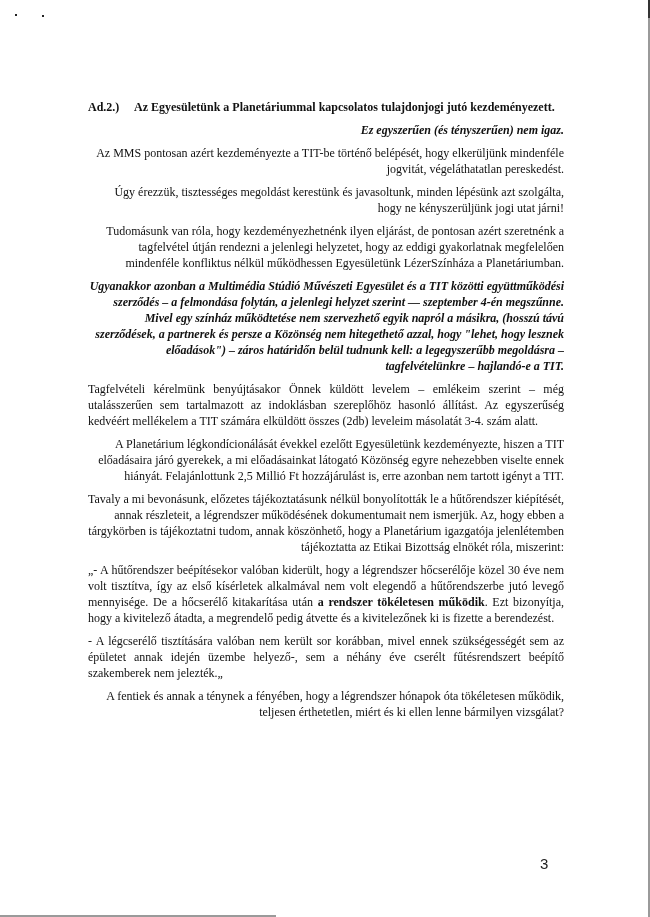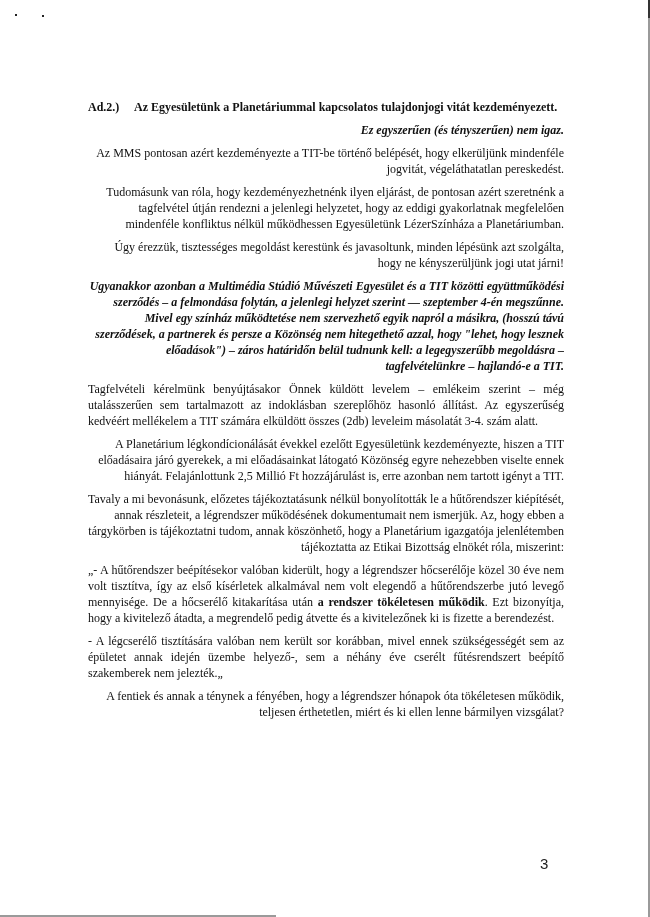--- a/index.html
+++ b/index.html
@@ -101,28 +101,28 @@
 <div class="scan-dot dot-1"></div>
 <div class="scan-dot dot-2"></div>
 <div class="page-edge-right"></div>
 <div class="page-edge-right-top"></div>
 <div class="page-edge-bottom"></div>
 
 <div class="content">
 
   <div class="heading">
     <span class="num">Ad.2.)</span>
-    <span class="title">Az Egyesületünk a Planetáriummal kapcsolatos tulajdonjogi vitát kezdeményezett.</span>
+    <span class="title">Az Egyesületünk a Planetáriummal kapcsolatos tulajdonjogi jutó kezdeményezett.</span>
   </div>
 
   <p class="bi">Ez egyszerűen (és tényszerűen) nem igaz.</p>
 
   <p>Az MMS pontosan azért kezdeményezte a TIT-be történő belépését, hogy elkerüljünk mindenféle jogvitát, végeláthatatlan pereskedést.</p>
+  <p>Úgy érezzük, tisztességes megoldást kerestünk és javasoltunk, minden lépésünk azt szolgálta, hogy ne kényszerüljünk jogi utat járni!</p>
   <p>Tudomásunk van róla, hogy kezdeményezhetnénk ilyen eljárást, de pontosan azért szeretnénk a tagfelvétel útján rendezni a jelenlegi helyzetet, hogy az eddigi gyakorlatnak megfelelően mindenféle konfliktus nélkül működhessen Egyesületünk LézerSzínháza a Planetáriumban.</p>
-  <p>Úgy érezzük, tisztességes megoldást kerestünk és javasoltunk, minden lépésünk azt szolgálta, hogy ne kényszerüljünk jogi utat járni!</p>
 
   <p><span class="it">Ugyanakkor azonban a Multimédia Stúdió Művészeti Egyesület és a TIT közötti együttműködési szerződés – a felmondása folytán, a jelenlegi helyzet szerint — szeptember 4-én megszűnne. Mivel egy színház működtetése nem szervezhető egyik napról a másikra, (hosszú távú szerződések, a partnerek  és persze a Közönség nem hitegethető azzal, hogy "lehet, hogy lesznek előadások") – </span><span class="bi">záros határidőn belül tudnunk kell: a legegyszerűbb megoldásra – tagfelvételünkre – hajlandó-e a TIT.</span></p>
 
   <p class="justify">Tagfelvételi kérelmünk benyújtásakor Önnek küldött levelem – emlékeim szerint – még utalásszerűen sem tartalmazott az indoklásban szereplőhöz hasonló állítást. Az egyszerűség kedvéért mellékelem a TIT számára elküldött összes (2db) leveleim másolatát 3-4. szám alatt.</p>
 
 
   <p>A Planetárium  légkondícionálását évekkel ezelőtt Egyesületünk kezdeményezte, hiszen a TIT előadásaira járó gyerekek, a mi előadásainkat látogató Közönség egyre nehezebben viselte ennek hiányát. Felajánlottunk 2,5 Millió Ft hozzájárulást is, erre azonban nem tartott igényt a TIT.</p>
   <p>Tavaly a mi bevonásunk, előzetes tájékoztatásunk nélkül bonyolították le a hűtőrendszer kiépítését, annak részleteit, a légrendszer működésének dokumentumait nem ismerjük. Az, hogy ebben a tárgykörben is tájékoztatni tudom, annak köszönhető, hogy a Planetárium igazgatója jelenlétemben tájékoztatta az Etikai Bizottság elnökét róla, miszerint:</p>
 
   <p class="justify"><span>„- A hűtőrendszer beépítésekor valóban kiderült, hogy a légrendszer hőcserélője közel 30 éve nem volt tisztítva, így az első kísérletek alkalmával nem volt elegendő a hűtőrendszerbe jutó levegő mennyisége. De a hőcserélő kitakarítása után </span><span class="b">a rendszer tökéletesen működik</span><span>. Ezt bizonyítja, hogy a kivitelező átadta, a megrendelő pedig átvette és a kivitelezőnek ki is fizette a berendezést.</span></p>

